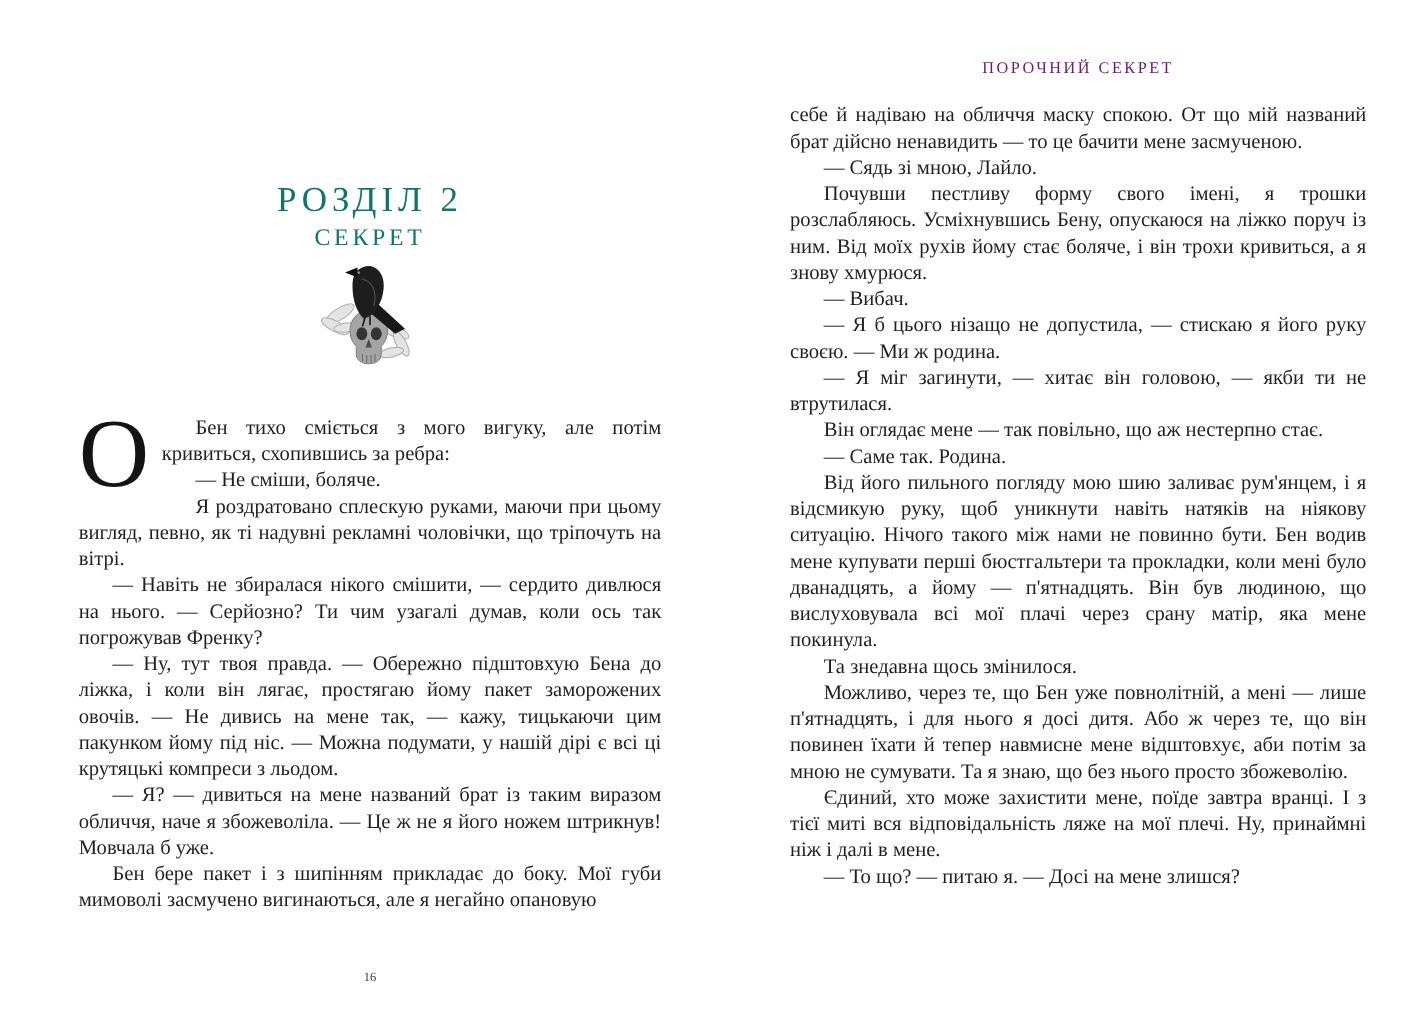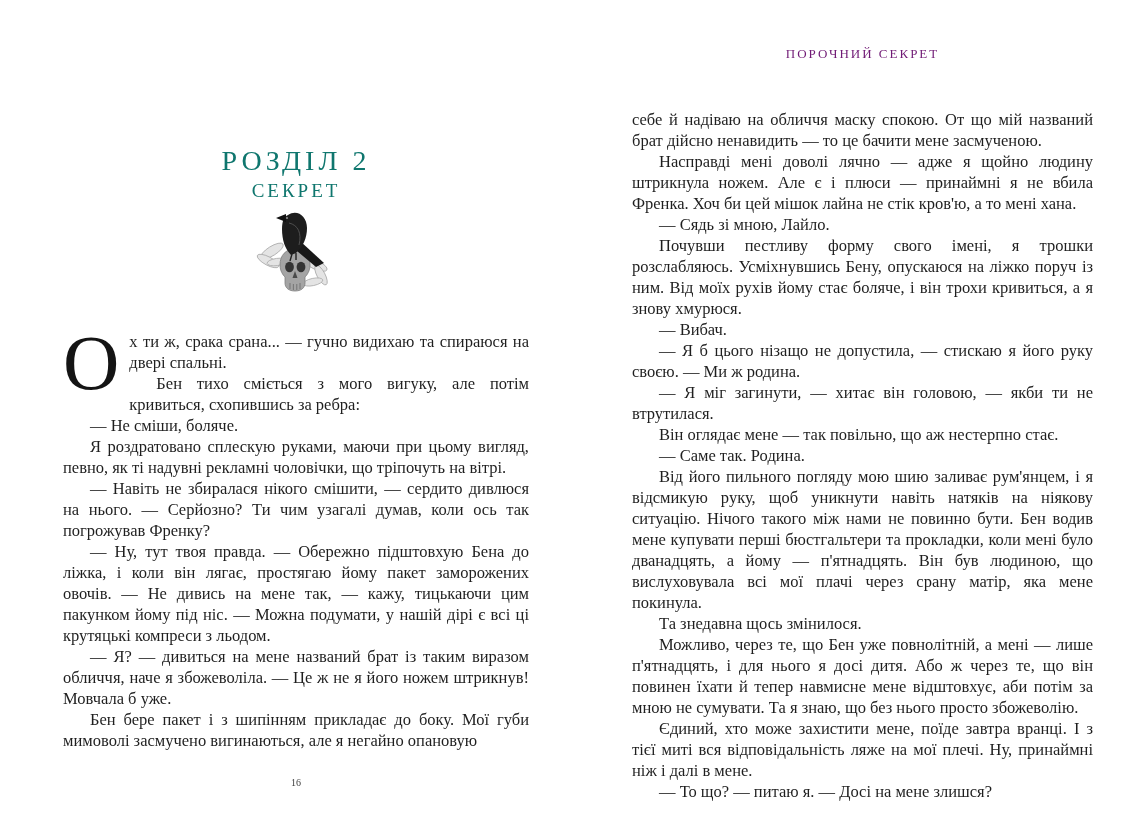--- a/index.html
+++ b/index.html
@@ -38,21 +38,21 @@
   }
 
   
   .body-text {
     position: absolute; left: 0; width: 100%;
     font-size: 16.5px; line-height: 21px;
     text-align: justify;
     hyphens: auto;
   }
   .page-left  .body-text { top: 331px; }
-  .page-right .body-text { top: 81px; margin-top: 28px; }
+  .page-right .body-text { top: 81px; }
   .body-text p { margin: 0; text-indent: 27px; }
   .body-text p.noindent { text-indent: 0; }
 
   .dropcap {
     float: left;
     font-size: 78px;
     line-height: 60px;
     height: 62px;
     padding: 2px 10px 0 0;
     color: #141414;
@@ -100,21 +100,21 @@
         <path d="M38,10 C47,4 57,11 57,23 C57,33 53,42 46,48 L41,50 C35,44 32,35 32,24 C32,16 34,12 38,10 Z" fill="#1d1d1d"></path>
         <path d="M26,13 L36,9 L36,17 Z" fill="#111"></path>
         <circle cx="37" cy="13" r="1.1" fill="#8a8a8a"></circle>
         <path d="M39,18 C48,20 52,28 49,40" stroke="#4e4e4e" stroke-width="1" fill="none"></path>
         <path d="M42,49 L40,56 M46,48 L46,55" stroke="#222" stroke-width="1.4"></path>
       </svg>
     </div>
 
     <div class="body-text">
       <p class="noindent">
-        <span class="dropcap">О</span><span>х ти ж, срака срана... — гучно видихаю та спираюся на двері спальні.</span>
+        <span class="dropcap">О</span>
       </p>
       <div>
           <p>Бен тихо сміється з мого вигуку, але потім кривиться, схопившись за ребра:</p>
           <p>— Не сміши, боляче.</p>
           <p>Я роздратовано сплескую руками, маючи при цьому вигляд, певно, як ті надувні рекламні чоловічки, що тріпочуть на вітрі.</p>
           <p>— Навіть не збиралася нікого смішити, — сердито дивлюся на нього. — Серйозно? Ти чим узагалі думав, коли ось так погрожував Френку?</p>
           <p>— Ну, тут твоя правда. — Обережно підштовхую Бена до ліжка, і коли він лягає, простягаю йому пакет заморожених овочів. — Не дивись на мене так, — кажу, тицькаючи цим пакунком йому під ніс. — Можна подумати, у нашій дірі є всі ці крутяцькі компреси з льодом.</p>
           <p>— Я? — дивиться на мене названий брат із таким виразом обличчя, наче я збожеволіла. — Це ж не я його ножем штрикнув! Мовчала б уже.</p>
           <p>Бен бере пакет і з шипінням прикладає до боку. Мої губи мимоволі засмучено вигинаються, але я негайно опановую</p>
         </div>
@@ -123,21 +123,20 @@
     <div class="page-number">16</div>
   </div>
 
   <div class="page page-right">
 
     <div class="running-header">ПОРОЧНИЙ СЕКРЕТ</div>
 
     <div class="body-text">
       <div>
           <p class="noindent">себе й надіваю на обличчя маску спокою. От що мій названий брат дійсно ненавидить — то це бачити мене засмученою.</p>
-          <p>Насправді мені доволі лячно — адже я щойно людину штрикнула ножем. Але є і плюси — принаймні я не вбила Френка. Хоч би цей мішок лайна не стік кров'ю, а то мені хана.</p>
           <p>— Сядь зі мною, Лайло.</p>
           <p>Почувши пестливу форму свого імені, я трошки розслабляюсь. Усміхнувшись Бену, опускаюся на ліжко поруч із ним. Від моїх рухів йому стає боляче, і він трохи кривиться, а я знову хмурюся.</p>
           <p>— Вибач.</p>
           <p>— Я б цього нізащо не допустила, — стискаю я його руку своєю. — Ми ж родина.</p>
           <p>— Я міг загинути, — хитає він головою, — якби ти не втрутилася.</p>
           <p>Він оглядає мене — так повільно, що аж нестерпно стає.</p>
           <p>— Саме так. Родина.</p>
           <p>Від його пильного погляду мою шию заливає рум'янцем, і я відсмикую руку, щоб уникнути навіть натяків на ніякову ситуацію. Нічого такого між нами не повинно бути. Бен водив мене купувати перші бюстгальтери та прокладки, коли мені було дванадцять, а йому — п'ятнадцять. Він був людиною, що вислуховувала всі мої плачі через срану матір, яка мене покинула.</p>
           <p>Та знедавна щось змінилося.</p>
           <p>Можливо, через те, що Бен уже повнолітній, а мені — лише п'ятнадцять, і для нього я досі дитя. Або ж через те, що він повинен їхати й тепер навмисне мене відштовхує, аби потім за мною не сумувати. Та я знаю, що без нього просто збожеволію.</p>

